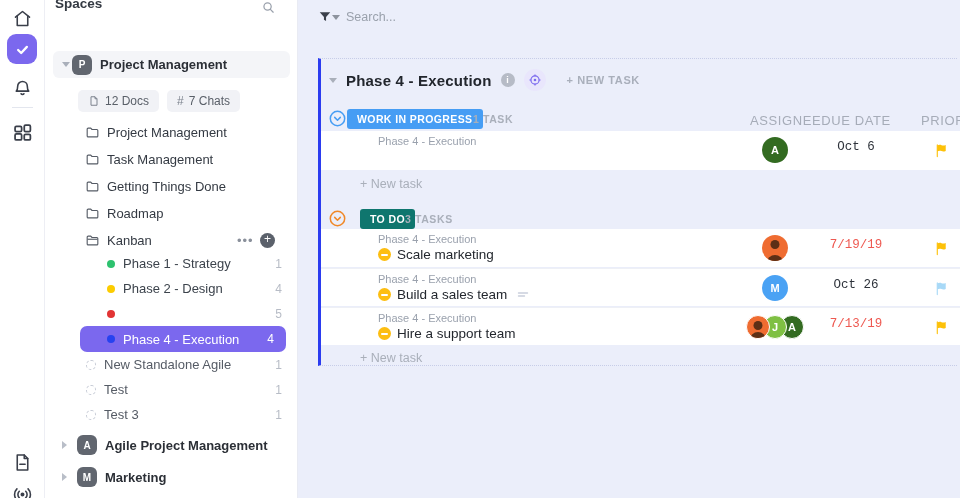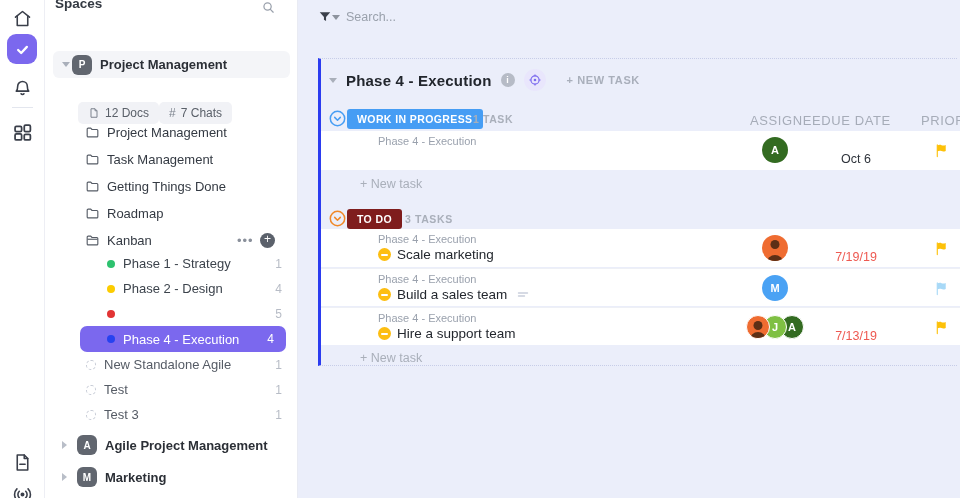--- a/index.html
+++ b/index.html
@@ -29,21 +29,21 @@
   .ev-label { position:absolute; left:38px; font-size:13px; font-weight:700; color:#2b2f36; }
   .space-row { top:51px; height:27px; background:#f4f5f8; border-radius:6px; left:8px; width:237px; }
   .tri-down { width:0; height:0; border-left:4px solid transparent; border-right:4px solid transparent;
     border-top:5px solid #a9afba; }
   .tri-right { width:0; height:0; border-top:4px solid transparent; border-bottom:4px solid transparent;
     border-left:5px solid #b9bec8; }
   .space-row .tri-down { position:absolute; left:9px; }
   .sp-avatar { position:absolute; left:19px; width:20px; height:20px; border-radius:6px; background:#61666f;
     color:#fff; font-size:10px; font-weight:700; display:flex; align-items:center; justify-content:center; }
   .space-row .sp-name { position:absolute; left:47px; font-size:13px; font-weight:700; color:#2b2f36; }
-  .badges-row { position:absolute; left:33px; top:102px; display:flex; }
+  .badges-row { position:absolute; left:33px; top:90px; display:flex; gap:8px; }
   .pill { display:inline-flex; align-items:center; gap:5px; background:#f1f2f6; border-radius:5px;
     padding:4px 10px; font-size:12px; color:#5a6069; cursor:pointer; }
   .pill svg { width:12px; height:12px; color:#7d838e; }
   .pill .hash { font-size:12px; color:#7d838e; font-weight:400; }
   .folder-row { height:26px; }
   .folder-row .f-icon { position:absolute; left:40px; color:#565c66; display:flex; }
   .folder-row .f-icon svg { width:15px; height:15px; }
   .folder-row .f-name { position:absolute; left:62px; font-size:13px; color:#343a43; font-weight:400; }
   .k-more { position:absolute; left:192px; color:#8a909b; font-size:13px; letter-spacing:1px; cursor:pointer; }
   .k-plus { position:absolute; left:215px; width:15px; height:15px; border-radius:50%; background:#5b616b;
@@ -104,22 +104,22 @@
   .bcrumb { font-size:11px; color:#9aa1ad; margin-bottom:2px; cursor:pointer; }
   .titleline { display:flex; align-items:center; gap:6px; cursor:pointer; }
   .cm { width:13px; height:13px; border-radius:50%; background:#fdbe11; position:relative; flex:0 0 13px; }
   .cm-bar { position:absolute; left:3px; top:5.5px; width:7px; height:2px; background:#fff; border-radius:1px; }
   .t-title { font-size:13.5px; color:#23272e; }
   .t-bold { font-weight:700; }
   .desc-ic { display:flex; margin-left:4px; color:#c9cedb; }
   .desc-ic svg { width:12px; height:12px; }
   .cell-assignee { position:absolute; right:160px; width:50px; top:0; height:38px; display:flex;
     align-items:center; justify-content:center; cursor:pointer; }
-  .cell-due { position:absolute; right:62px; width:84px; top:12px; height:32px; display:flex;
-    align-items:center; justify-content:center; font-size:12.5px; color:#2e333b; cursor:pointer; }
+  .cell-due { position:absolute; right:62px; width:84px; top:0; height:32px; display:flex;
+    align-items:center; justify-content:center; font-size:12.5px; color:#2e333b; cursor:pointer;font-family:Liberation Mono, monospace; }
   .cell-flag { position:absolute; right:6px; width:26px; top:0; height:38px; display:flex;
     align-items:center; justify-content:center; cursor:pointer; }
   .cell-flag svg { width:15px; height:15px; }
   .avatar { width:26px; height:26px; border-radius:50%; color:#fff; font-size:11px; font-weight:700;
     display:flex; align-items:center; justify-content:center; overflow:hidden; position:relative; }
   .avgroup { display:flex; }
   .avgroup .avatar { width:24px; height:24px; border:1px solid #fff; }
   .avgroup .avatar + .avatar { margin-left:-7px; }
   .photo .head { position:absolute; top:5px; left:50%; transform:translateX(-50%); width:9px; height:9px;
     border-radius:50%; background:#5d2f16; }
@@ -358,21 +358,21 @@
       </div>
       <div class="addtask" style="top:118px">+ New task</div>
 
       <div class="ghead" style="top:150px">
         <span class="gchev" style="color: rgb(240, 136, 39);">
           <svg viewBox="0 0 17 17" fill="none" stroke="currentColor" stroke-width="1.5" stroke-linecap="round" stroke-linejoin="round">
               <circle cx="8.5" cy="8.5" r="7.2"></circle>
               <path d="M5.7 7.4l2.8 2.8 2.8-2.8"></path>
             </svg>
         </span>
-        <span class="gbadge" style="background-color: #7f1d1d;">TO DO</span>
+        <span class="gbadge" style="background-color: #0f766e; margin-left: 13px;">TO DO</span>
         <span class="gcount" style="left:84px">3 TASKS</span>
       </div>
 
       <div class="trow" style="top:170px">
         <span class="st-shape" style="top:14px"><span class="osquare"></span></span>
         <div class="tstack">
           <div class="bcrumb">Phase 4 - Execution</div>
           <div class="titleline">
             <span class="cm">
                 <span class="cm-bar"></span>
@@ -407,20 +407,21 @@
             <span class="desc-ic">
               <svg viewBox="0 0 12 12" stroke="currentColor" stroke-width="1.4" stroke-linecap="round">
                   <path d="M1.5 4h9M1.5 7h6"></path>
                 </svg>
             </span>
           </div>
         </div>
         <div class="cell-assignee">
           <span class="avatar" style="background-color: rgb(74, 162, 244);">M</span>
         </div>
+        <div class="cell-due">Oct 26</div>
         <div class="cell-flag" style="color: rgb(168, 217, 247);">
           <svg viewBox="0 0 16 16" fill="currentColor" stroke="currentColor" stroke-width="1.2" stroke-linecap="round">
               <path d="M3.5 2v12.5" fill="none"></path>
               <path d="M3.5 2.6c1.8-.9 3.3-.9 4.5-.3 1.3.6 2.7.6 4.5-.2v6.3c-1.8.8-3.2.8-4.5.2-1.2-.6-2.7-.6-4.5.3z" stroke="none"></path>
             </svg>
         </div>
       </div>
 
       <div class="trow sep" style="top:248px">
         <span class="st-shape"><span class="osquare"></span></span>

